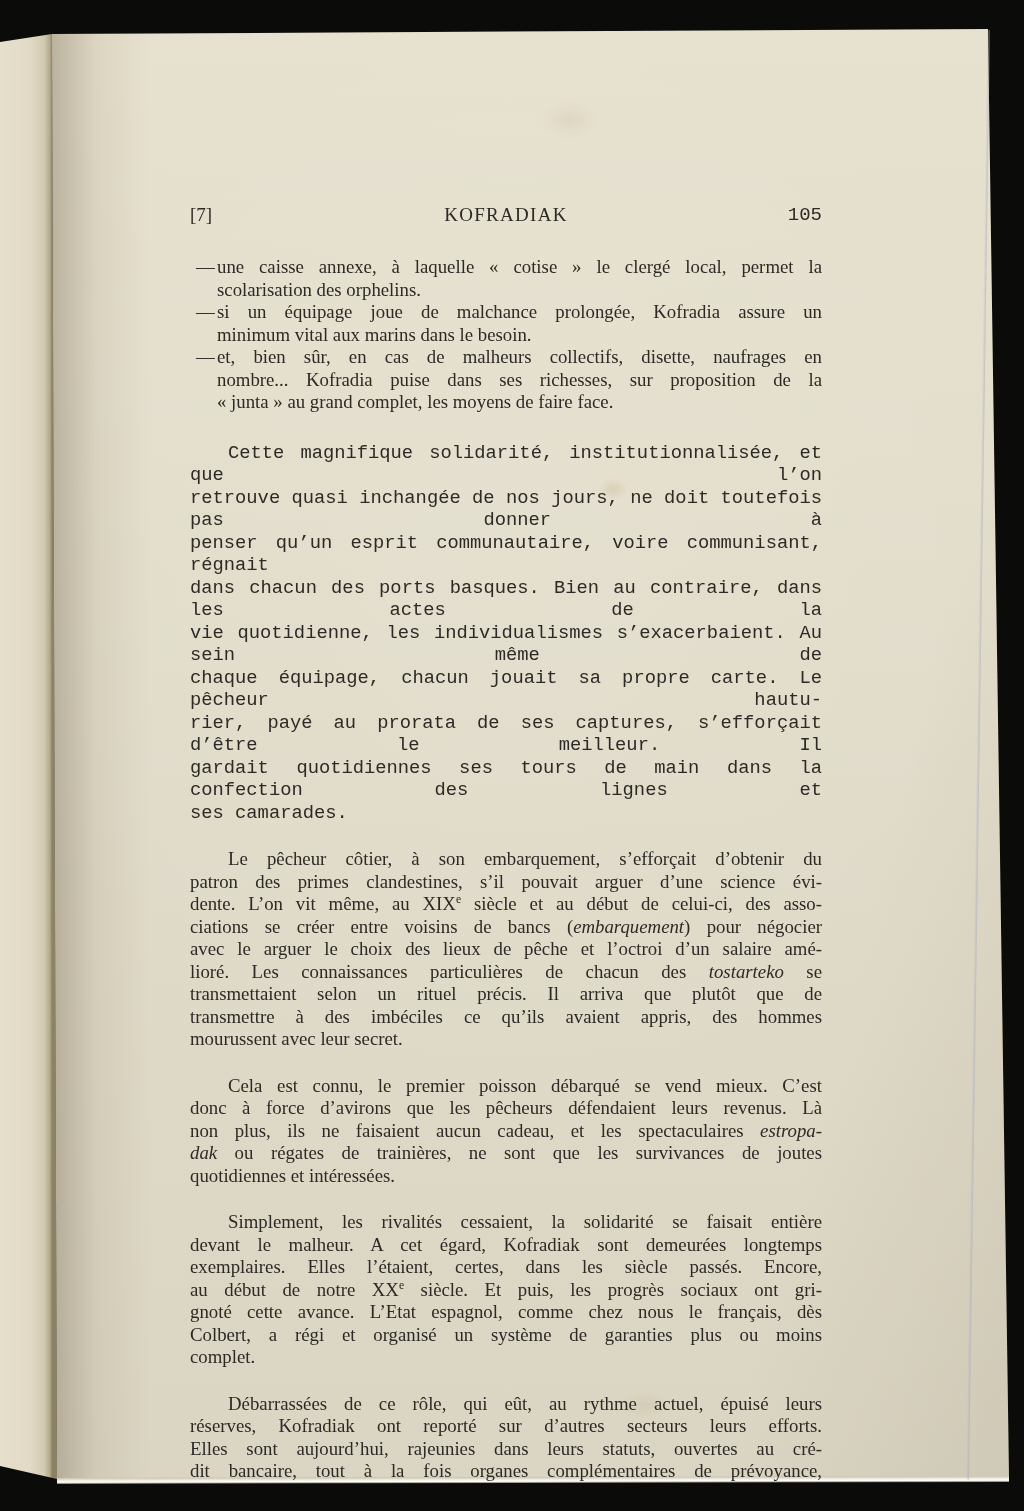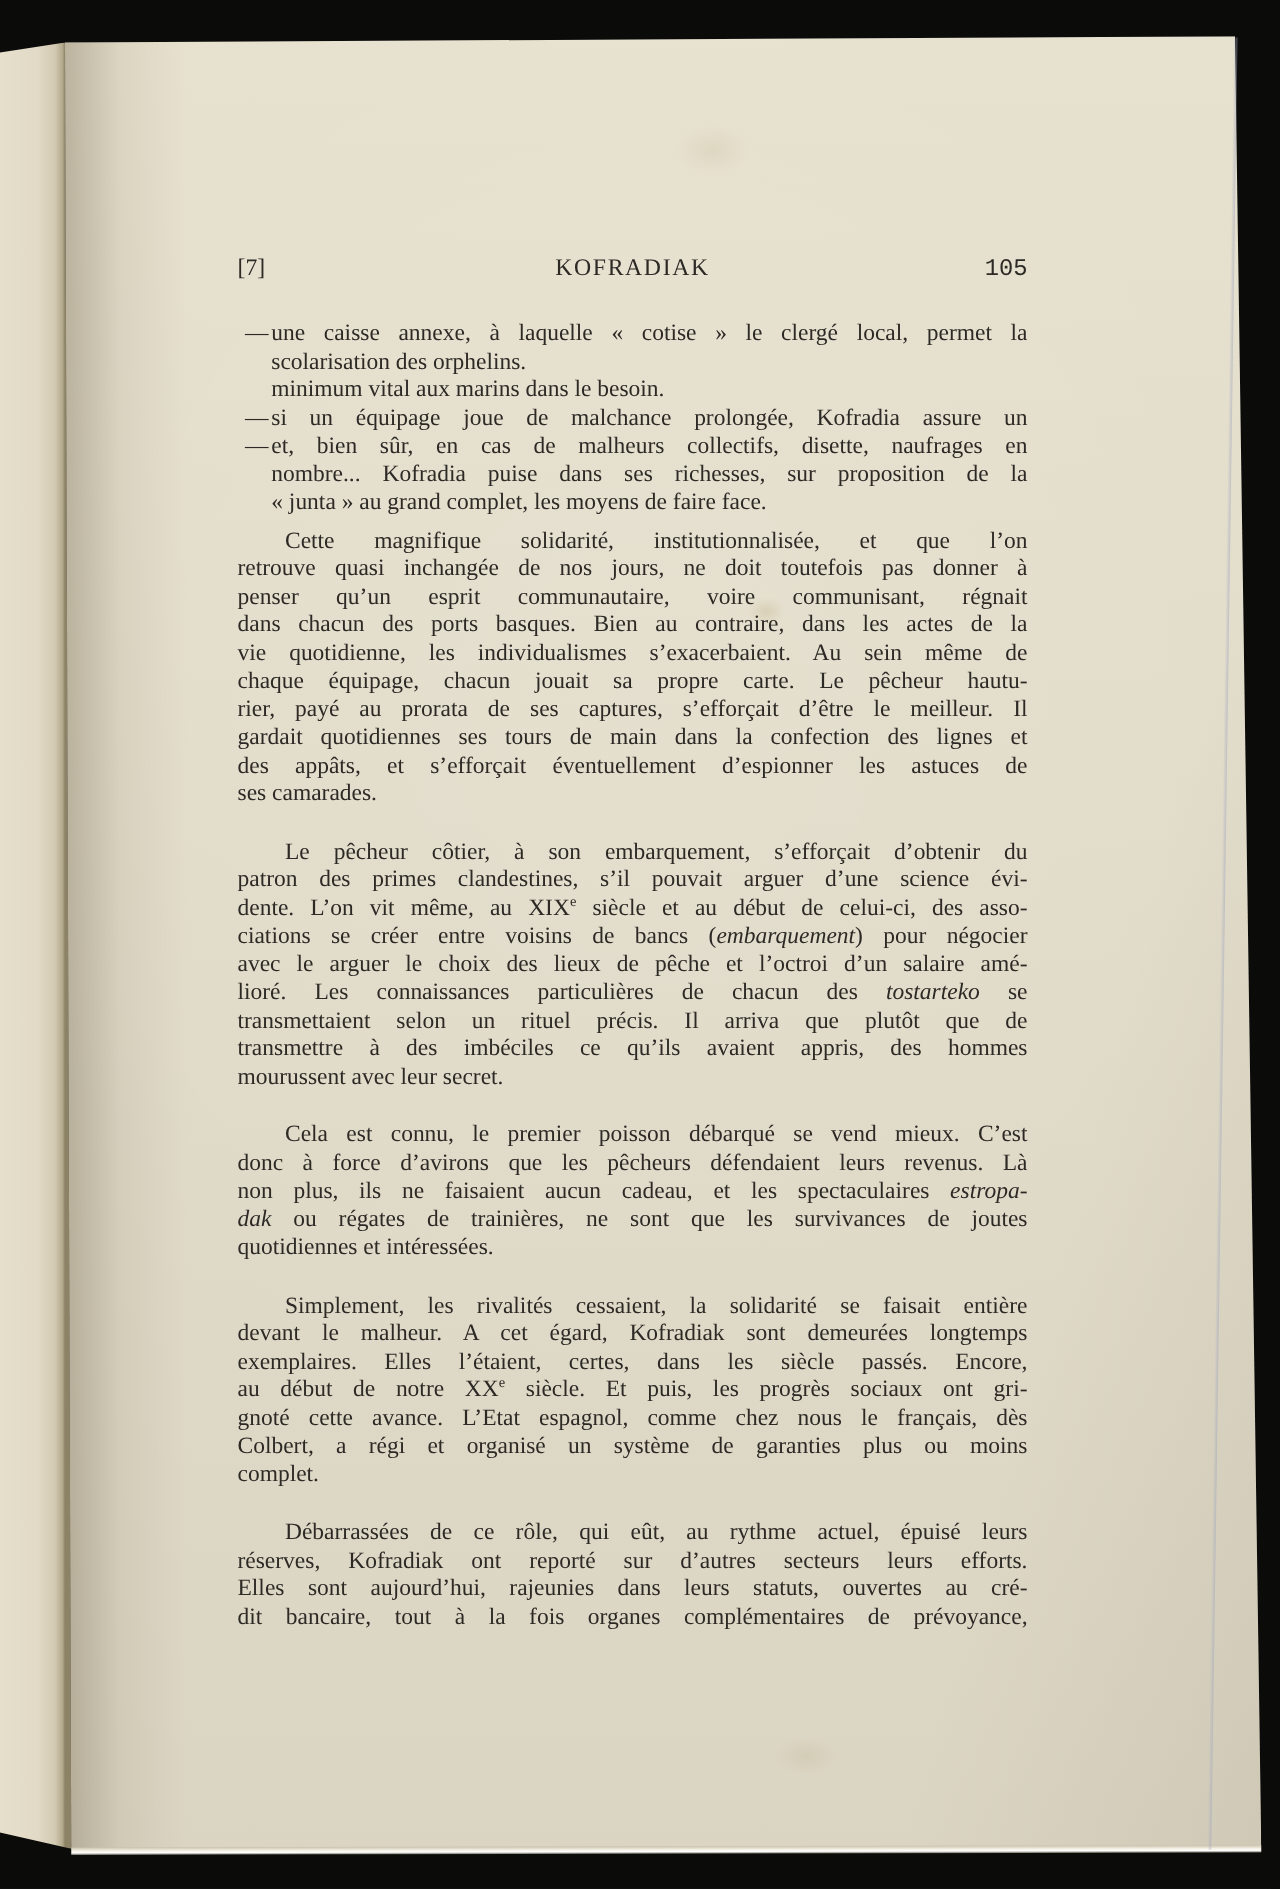--- a/index.html
+++ b/index.html
@@ -58,21 +58,21 @@
   .text-block {
     position:absolute; left:190px; top:256px; width:632px;
     font-size:18.8px; line-height:22.5px; color:#2d2a26;
   }
   .line { text-align: justify; text-align-last: justify; }
   .line.lastline { text-align:left; text-align-last:left; }
   .block.bullet .line { padding-left:27px; }
   .block.bullet .line.first { padding-left:6px; }
   .dash { display:inline-block; width:21px; }
   .ind  { display:inline-block; width:38px; }
-  .block.bullet + .block.para { margin-top:8px; }
+  .block.bullet + .block.para { margin-top:28px;font-family:Liberation Mono, monospace; }
   .block.para + .block.para { margin-top:24px; }
   sup { font-size:62%; line-height:0; }
   i { font-style:italic; }
 </style>
 </head>
 <body>
 
 <div class="photo">
   <div class="left-sliver"></div>
   <div class="page-main"></div>
@@ -87,38 +87,37 @@
     <span class="title">KOFRADIAK</span>
     <span class="pnum">105</span>
   </div>
 
   <div class="text-block">
       <div class="block bullet">
         <div class="line first"><span class="dash">—</span>une caisse annexe, à laquelle « cotise » le clergé local, permet la</div>
         <div class="line lastline">scolarisation des orphelins.</div>
       </div>
       <div class="block bullet">
+        <div class="line first"><span class="dash">—</span>si un équipage joue de malchance prolongée, Kofradia assure un</div>
         <div class="line lastline">minimum vital aux marins dans le besoin.</div>
-        <div class="line first"><span class="dash">—</span>si un équipage joue de malchance prolongée, Kofradia assure un</div>
       </div>
       <div class="block bullet">
         <div class="line first"><span class="dash">—</span>et, bien sûr, en cas de malheurs collectifs, disette, naufrages en</div>
         <div class="line">nombre... Kofradia puise dans ses richesses, sur proposition de la</div>
         <div class="line lastline">« junta » au grand complet, les moyens de faire face.</div>
       </div>
       <div class="block para">
         <div class="line first"><span class="ind"></span>Cette magnifique solidarité, institutionnalisée, et que l’on</div>
         <div class="line">retrouve quasi inchangée de nos jours, ne doit toutefois pas donner à</div>
         <div class="line">penser qu’un esprit communautaire, voire communisant, régnait</div>
         <div class="line">dans chacun des ports basques. Bien au contraire, dans les actes de la</div>
         <div class="line">vie quotidienne, les individualismes s’exacerbaient. Au sein même de</div>
         <div class="line">chaque équipage, chacun jouait sa propre carte. Le pêcheur hautu-</div>
         <div class="line">rier, payé au prorata de ses captures, s’efforçait d’être le meilleur. Il</div>
         <div class="line">gardait quotidiennes ses tours de main dans la confection des lignes et</div>
-        <div class="line">des appâts, et s’efforçait éventuellement d’espionner les astuces de</div>
         <div class="line lastline">ses camarades.</div>
       </div>
       <div class="block para">
         <div class="line first"><span class="ind"></span>Le pêcheur côtier, à son embarquement, s’efforçait d’obtenir du</div>
         <div class="line">patron des primes clandestines, s’il pouvait arguer d’une science évi-</div>
         <div class="line">dente. L’on vit même, au XIX<sup>e</sup> siècle et au début de celui-ci, des asso-</div>
         <div class="line">ciations se créer entre voisins de bancs (<i>embarquement</i>) pour négocier</div>
         <div class="line">avec le arguer le choix des lieux de pêche et l’octroi d’un salaire amé-</div>
         <div class="line">lioré. Les connaissances particulières de chacun des <i>tostarteko</i> se</div>
         <div class="line">transmettaient selon un rituel précis. Il arriva que plutôt que de</div>

